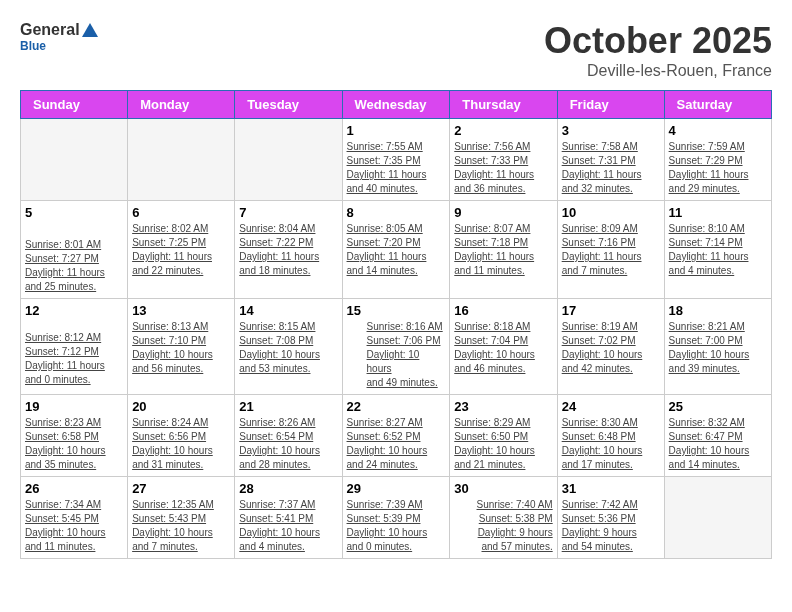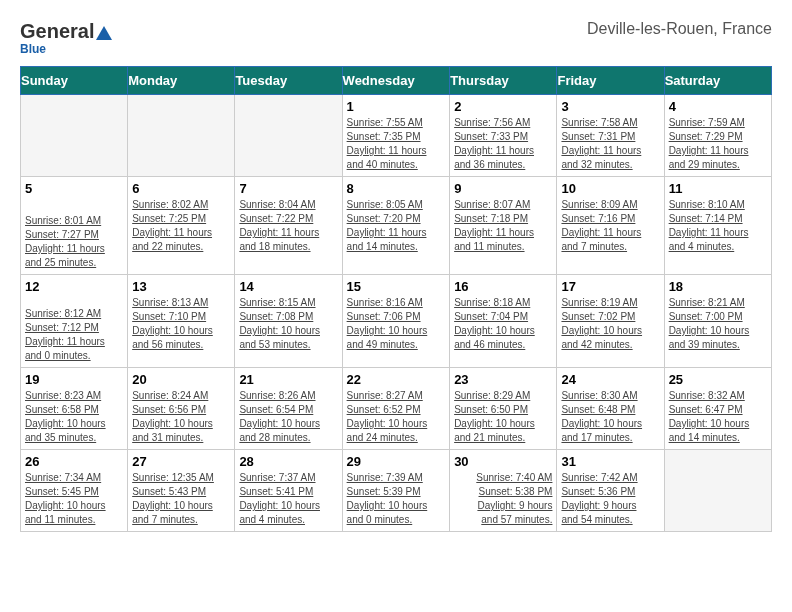--- a/index.html
+++ b/index.html
@@ -38,23 +38,23 @@
     .location {
       font-size: 16px;
       color: #555;
     }
     table {
       width: 100%;
       border-collapse: collapse;
       font-size: 11px;
     }
     thead tr th {
-      background-color: #0f766e;
+      background-color: #d946ef;
       color: #fff;
-      padding: 6px 0;
+      padding: 6px 12px;
       text-align: left;
       font-size: 13px;
       border: 1px solid #2a6db5;
     }
     tbody tr td {
       border: 1px solid #ccc;
       vertical-align: top;
       padding: 4px;
       width: 108px;
       min-height: 80px;
@@ -82,26 +82,27 @@
       background: #f5f5f5;
     }
   </style>
 </head>
 <body>
 
 <div class="header">
   <div class="logo">
     <div class="logo-text">
       <span>
-        <span style="color:#333; font-size:20px; font-weight:bold;">General</span><span style="display:inline-block; width:0; height:0; border-left:8px solid transparent; border-right:8px solid transparent; border-bottom:14px solid #1a5fa8; margin-left:2px; vertical-align:middle;"></span>
+        <span style="color:#333; font-size:16px; font-weight:bold;">General</span><span style="display:inline-block; width:0; height:0; border-left:8px solid transparent; border-right:8px solid transparent; border-bottom:14px solid #1a5fa8; margin-left:2px; vertical-align:middle;"></span>
       </span>
       <span style="color:#1a5fa8; font-size:12px; font-weight:bold;">Blue</span>
     </div>
   </div>
   <div class="title-block">
+    <div class="month-title">October 2025</div>
     <div class="location">Deville-les-Rouen, France</div>
   </div>
 </div>
 
 <table>
   <thead>
     <tr>
     <th>Sunday</th>
         <th>Monday</th>
         <th>Tuesday</th>
@@ -213,21 +214,21 @@
         </td>
         <td>
           <span class="day-number">14</span>
           <div class="day-info" style="white-space: pre-line;">Sunrise: 8:15 AM
 Sunset: 7:08 PM
 Daylight: 10 hours
 and 53 minutes.</div>
         </td>
         <td>
           <span class="day-number">15</span>
-          <div class="day-info" style="white-space: pre-line;">Sunrise: 8:16 AM
+          <div class="day-info" style="white-space: pre-line; margin-left: 20px;">Sunrise: 8:16 AM
 Sunset: 7:06 PM
 Daylight: 10 hours
 and 49 minutes.</div>
         </td>
         <td>
           <span class="day-number">16</span>
           <div class="day-info" style="white-space: pre-line;">Sunrise: 8:18 AM
 Sunset: 7:04 PM
 Daylight: 10 hours
 and 46 minutes.</div>

